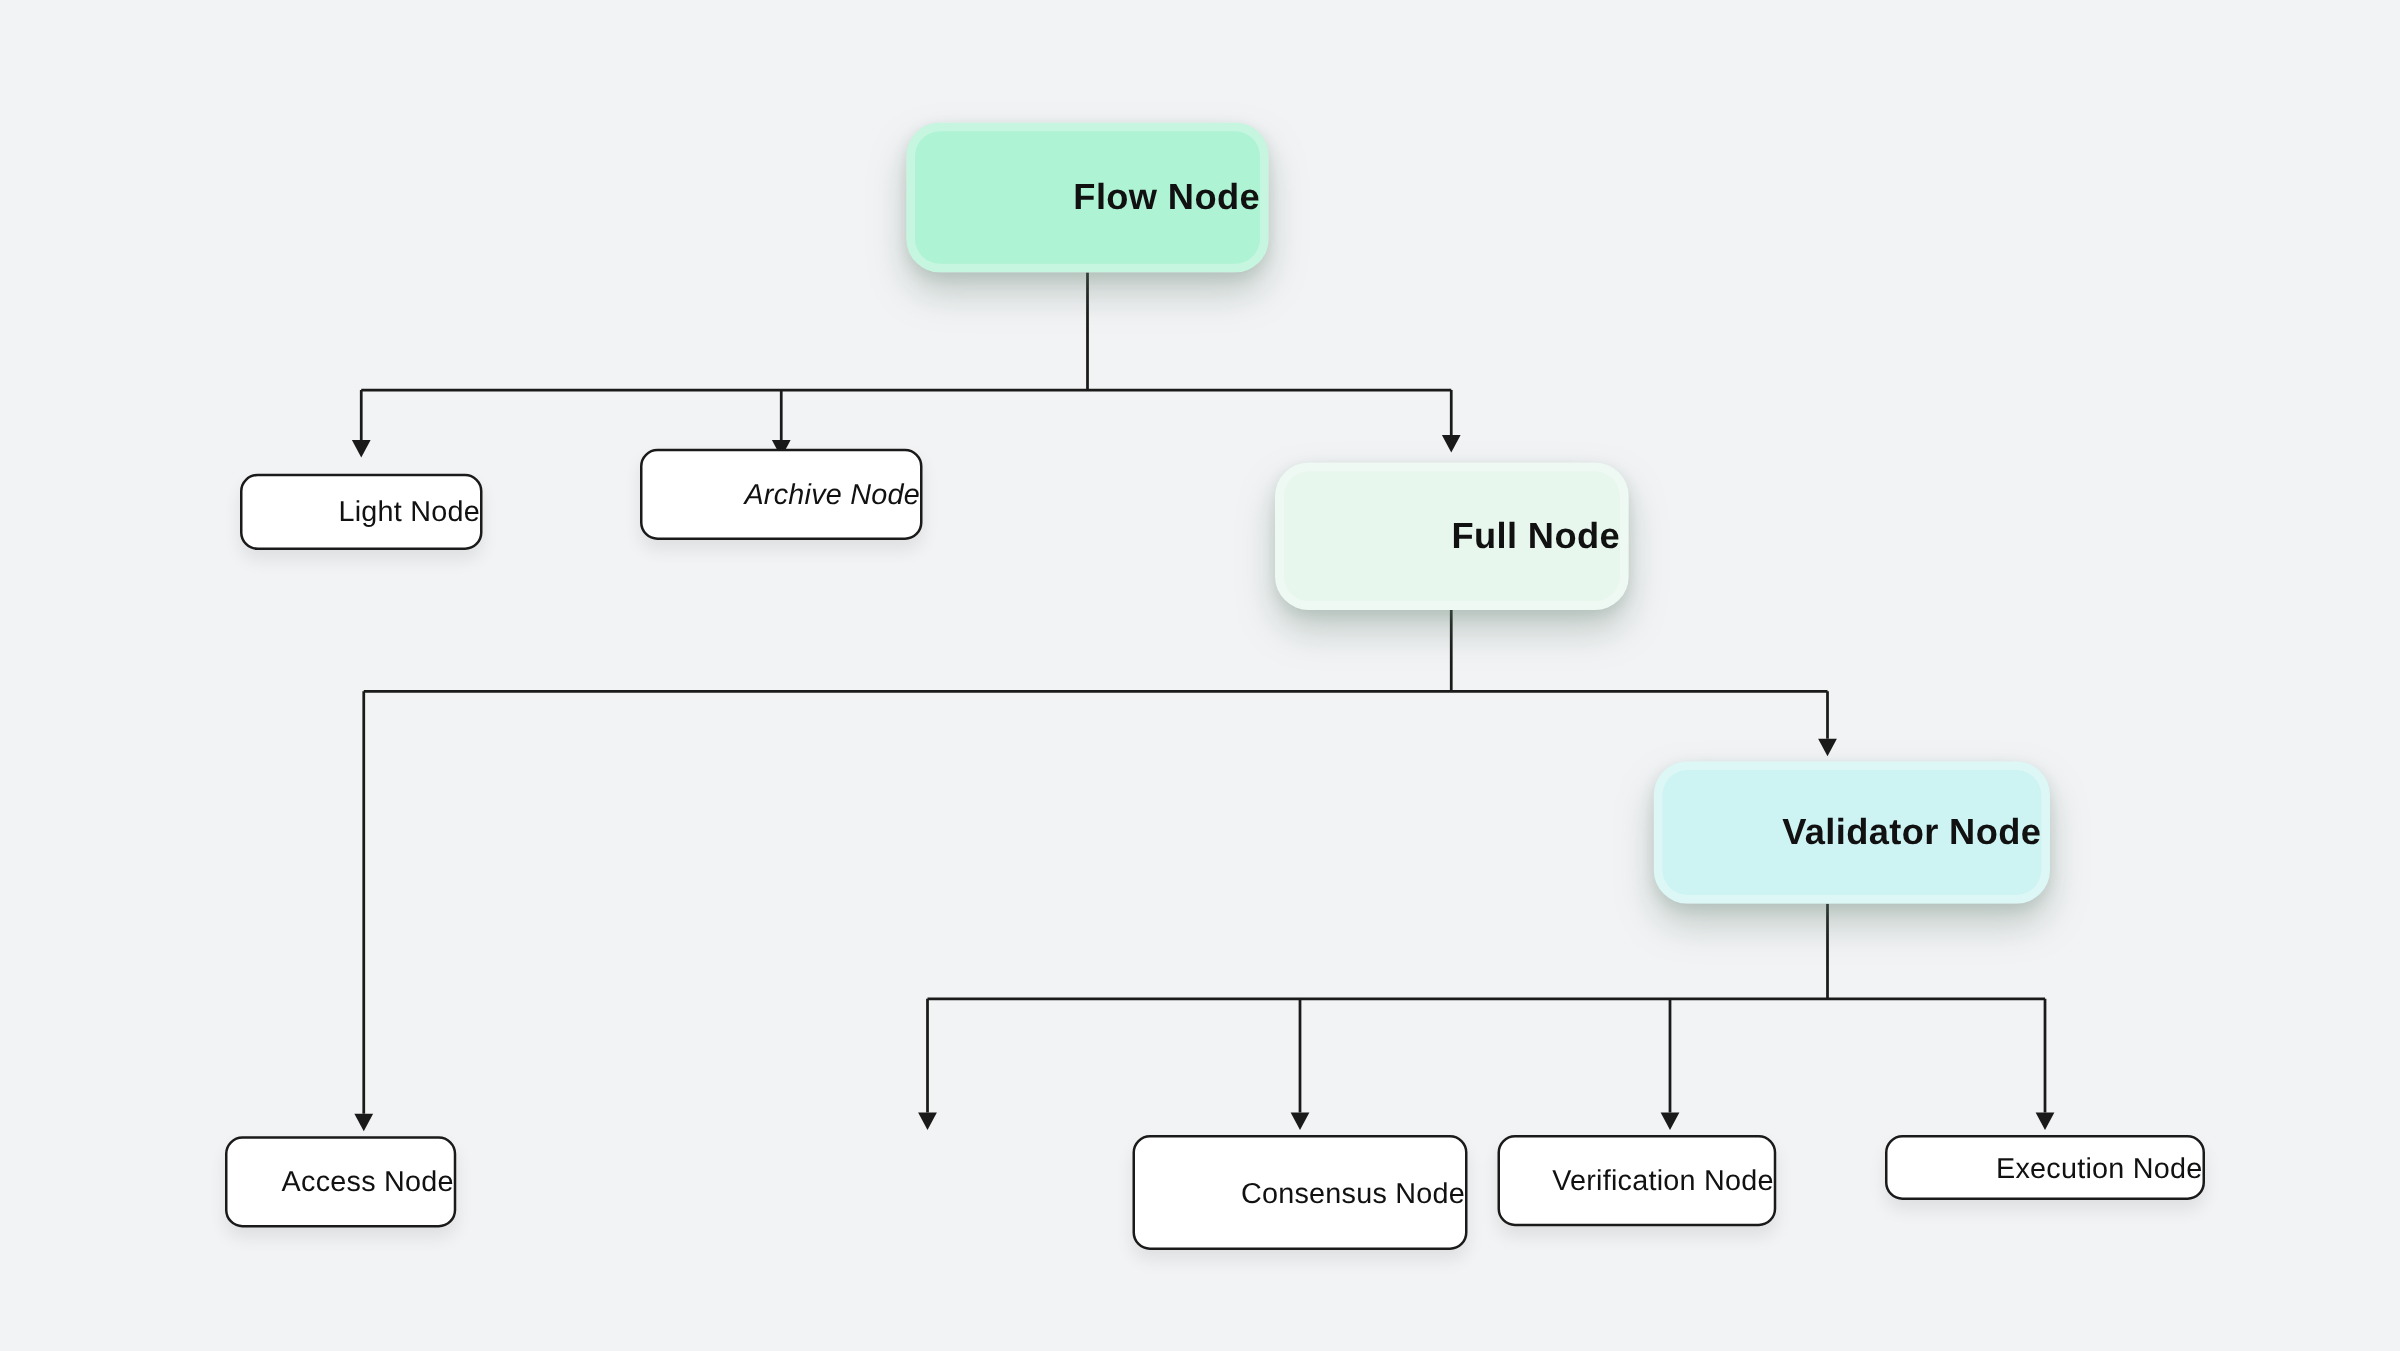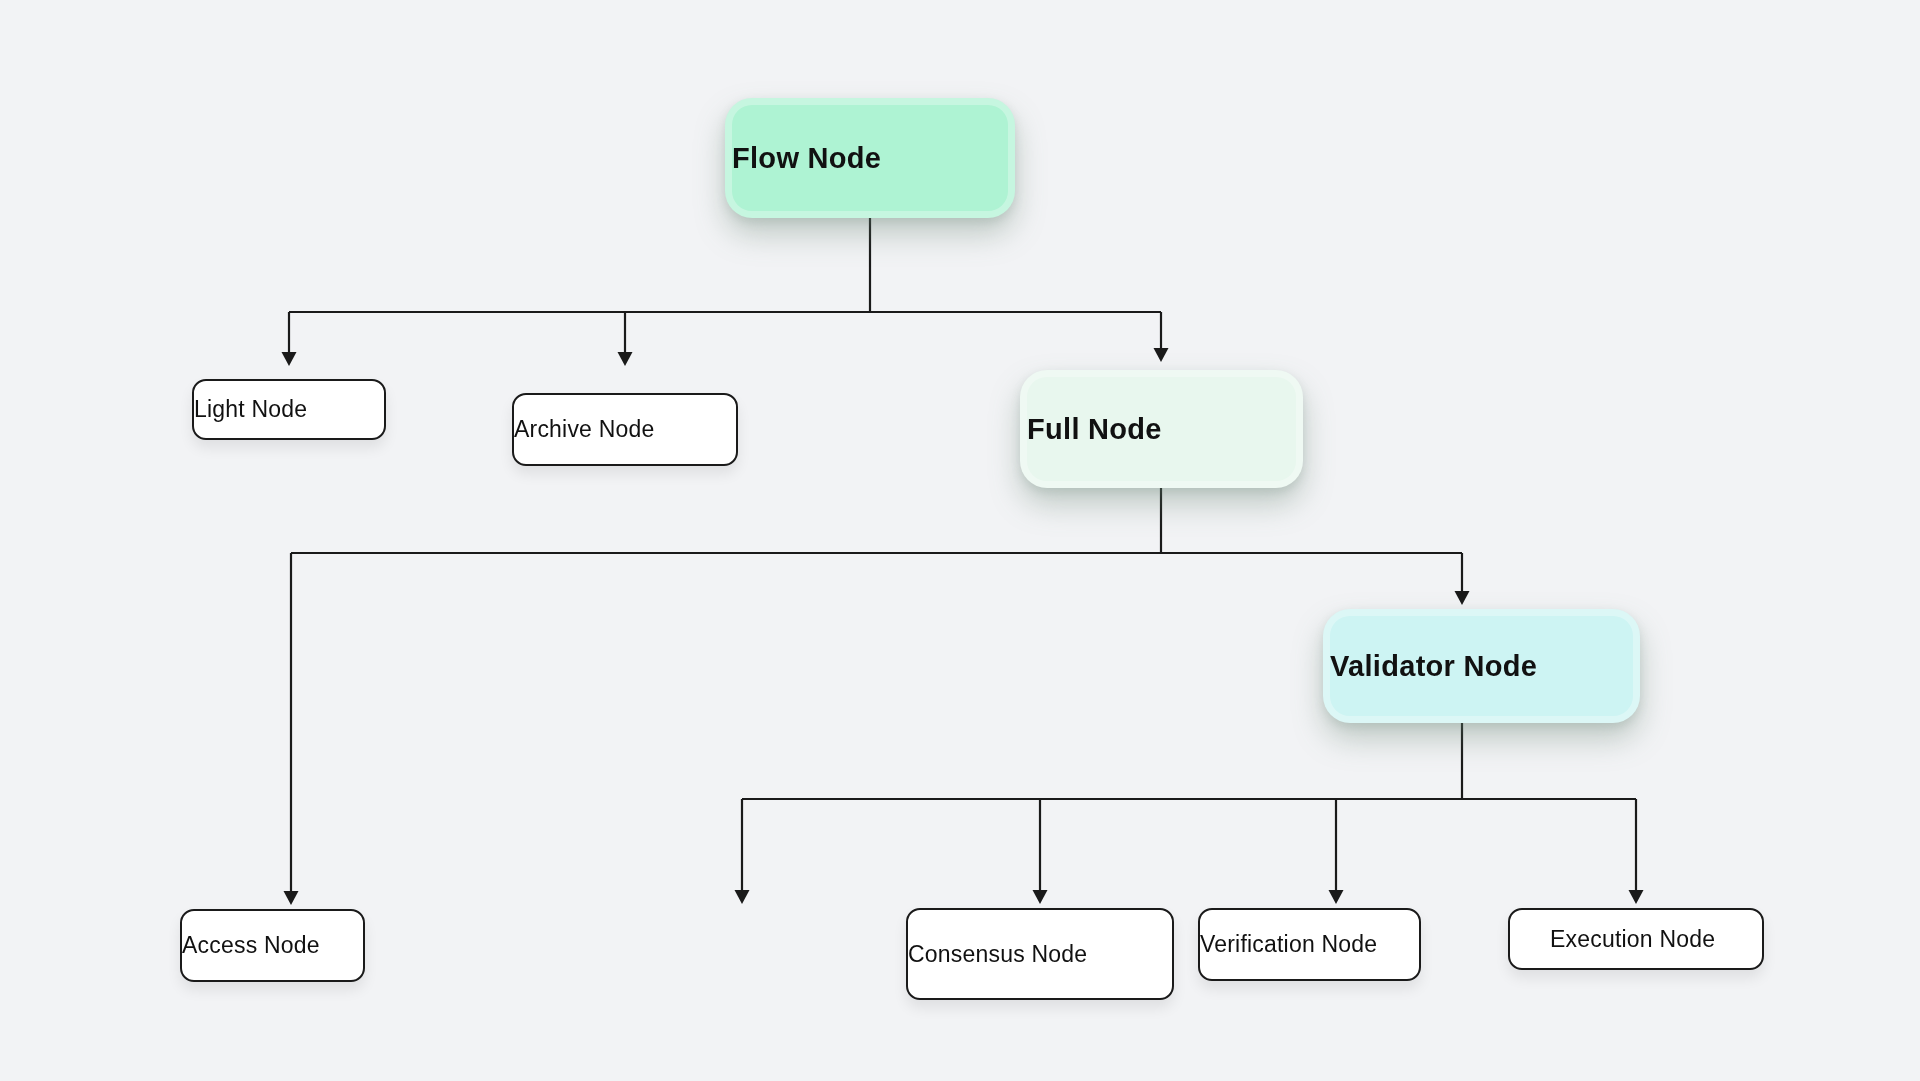--- a/index.html
+++ b/index.html
@@ -33,21 +33,21 @@
     fill: none;
   }
   .connectors path.head {
     fill: var(--line);
     stroke: none;
   }
   .node {
     position: absolute;
     display: flex;
     align-items: center;
-    justify-content: flex-start;
+    justify-content: flex-end;
     color: var(--text);
     text-align: center;
     white-space: nowrap;
   }
   .node--accent {
     border-radius: 27px;
     font-size: 29px;
     font-weight: 600;
     letter-spacing: 0.3px;
     border: 7px solid rgba(255,255,255,0.30);
@@ -59,26 +59,26 @@
     border-radius: 14px;
     font-size: 23px;
     font-weight: 500;
     letter-spacing: 0.2px;
     box-shadow: 0 8px 14px rgba(0,0,0,0.08);
   }
   .node--flow      { left: 725px;  top: 98px;  width: 290px; height: 120px; background: var(--flow_node); }
   .node--full      { left: 1020px; top: 370px; width: 283px; height: 118px; background: var(--full_node); }
   .node--validator { left: 1323px; top: 609px; width: 317px; height: 114px; background: var(--validator_node); }
   .node--light        { left: 192px;  top: 379px; width: 194px; height: 61px; }
-  .node--archive      { left: 512px;  top: 393px; width: 226px; height: 73px; }
+  .node--archive      { left: 512px;  top: 359px; width: 226px; height: 73px; font-style: italic; }
   .node--access       { left: 180px;  top: 909px; width: 185px; height: 73px; }
   .node--collection   { left: 614px;  top: 908px; width: 256px; height: 73px; }
   .node--consensus    { left: 906px;  top: 908px; width: 268px; height: 92px; }
   .node--verification { left: 1198px; top: 908px; width: 223px; height: 73px; }
-  .node--execution    { left: 1508px; top: 908px; width: 256px; height: 62px; padding-left: 40px; }
+  .node--execution    { left: 1508px; top: 908px; width: 256px; height: 52px; padding-left: 40px; }
 </style>
 </head>
 <body>
 
 <div class="canvas">
 
   <svg class="connectors" viewBox="0 0 1920 1081" xmlns="http://www.w3.org/2000/svg">
 
     <g>
       <path class="line" d="M870 218 V312"></path>

